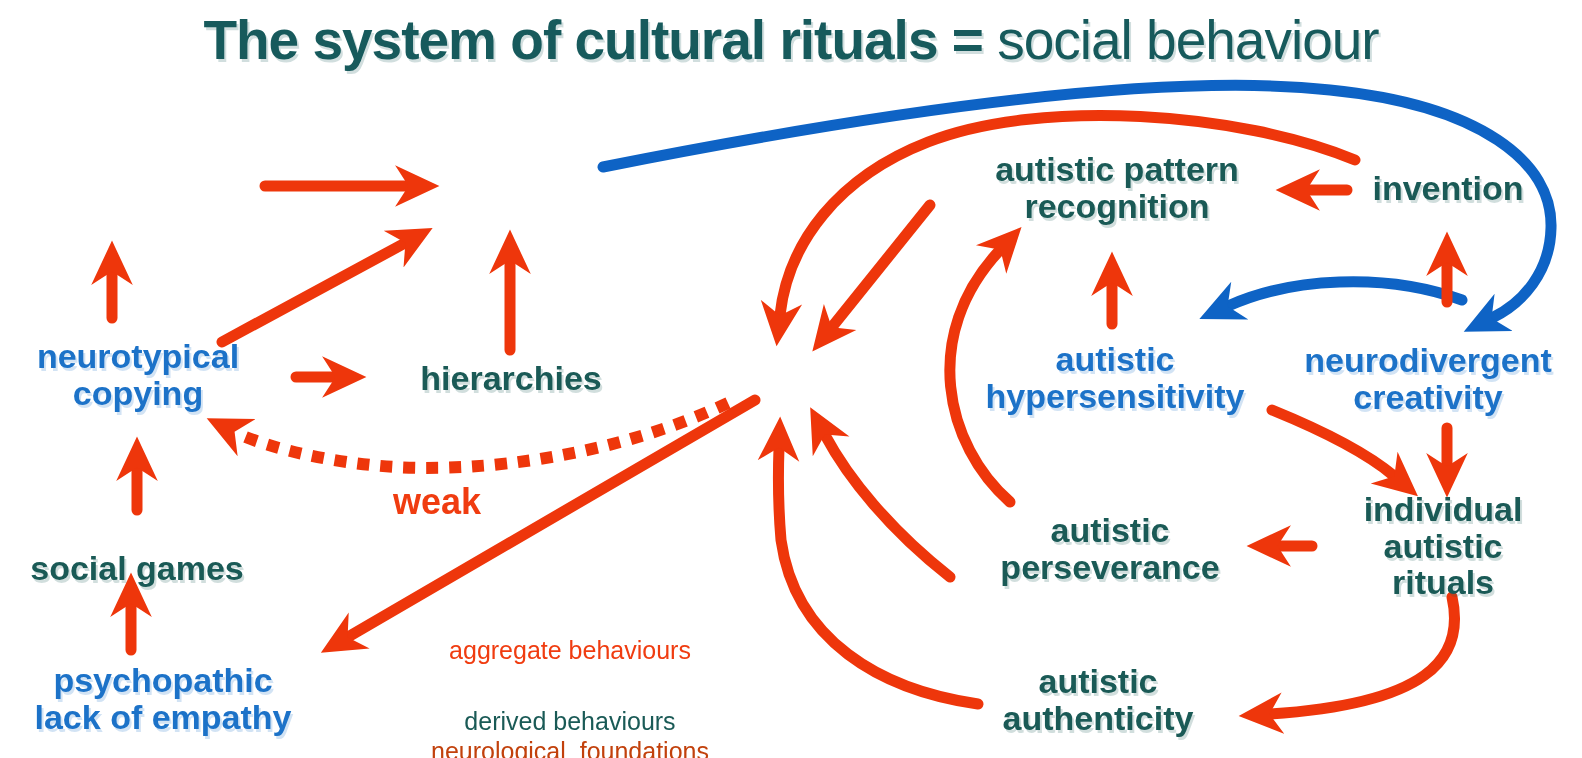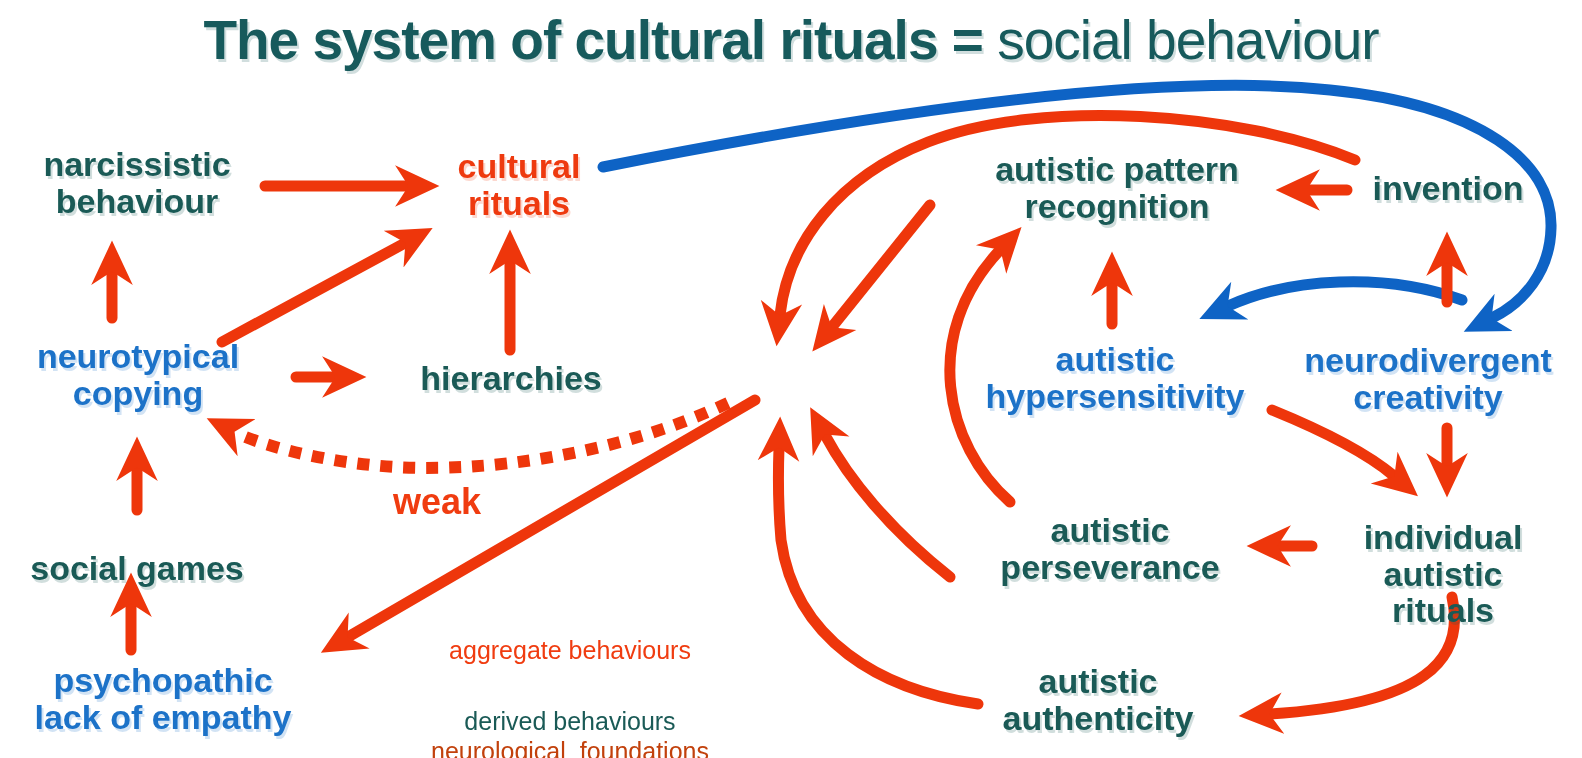--- a/index.html
+++ b/index.html
@@ -91,38 +91,34 @@
     <path d="M1447,428 L1447,466" fill="none" stroke="#ee360b" stroke-width="11" stroke-linecap="round" marker-end="url(#ra)"></path>
     <path d="M1272,410 C1326,432 1368,454 1394,476" fill="none" stroke="#ee360b" stroke-width="11" stroke-linecap="round" marker-end="url(#ra)"></path>
     <path d="M1452,597 C1466,660 1425,704 1270,714" fill="none" stroke="#ee360b" stroke-width="11" stroke-linecap="round" marker-end="url(#ra)"></path>
 
     <path d="M728,403 C610,458 480,472 395,467 C330,463 272,448 243,436" fill="none" stroke="#ee360b" stroke-width="12" stroke-dasharray="12 11" stroke-linecap="butt"></path>
     <path d="M262,445 L235,432" fill="none" stroke="rgba(0,0,0,0)" stroke-width="11" marker-end="url(#ra)"></path>
   </svg>
 
   <div class="title"><span class="t-bold">The system of cultural rituals = </span><span class="t-reg">social behaviour</span></div>
 
-  <div class="node teal" style="left:137px;top:183px">narcissistic
-behaviour</div>
-  <div class="node red" style="left:519px;top:185px">cultural
-rituals</div>
   <div class="node teal" style="left:1117px;top:188px">autistic pattern
 recognition</div>
   <div class="node teal" style="left:1448px;top:188px">invention</div>
   <div class="node blue" style="left:138px;top:375px">neurotypical
 copying</div>
   <div class="node teal" style="left:511px;top:378px">hierarchies</div>
   <div class="node blue" style="left:1115px;top:378px">autistic
 hypersensitivity</div>
   <div class="node blue" style="left:1428px;top:379px">neurodivergent
 creativity</div>
   <div class="node teal" style="left:137px;top:568px">social games</div>
   <div class="node teal" style="left:1110px;top:549px">autistic
 perseverance</div>
-  <div class="node teal" style="left:1443px;top:574px">individual
+  <div class="node teal" style="left:1443px;top:546px">individual
 autistic rituals</div>
   <div class="node blue" style="left:163px;top:699px">psychopathic
 lack of empathy</div>
   <div class="node teal" style="left:1098px;top:700px">autistic
 authenticity</div>
 
   <div class="weak-label" style="left:437px;top:502px">weak</div>
 
   <div class="legend" style="left:570px;top:701px">
     <div class="lg-red">aggregate behaviours</div>

